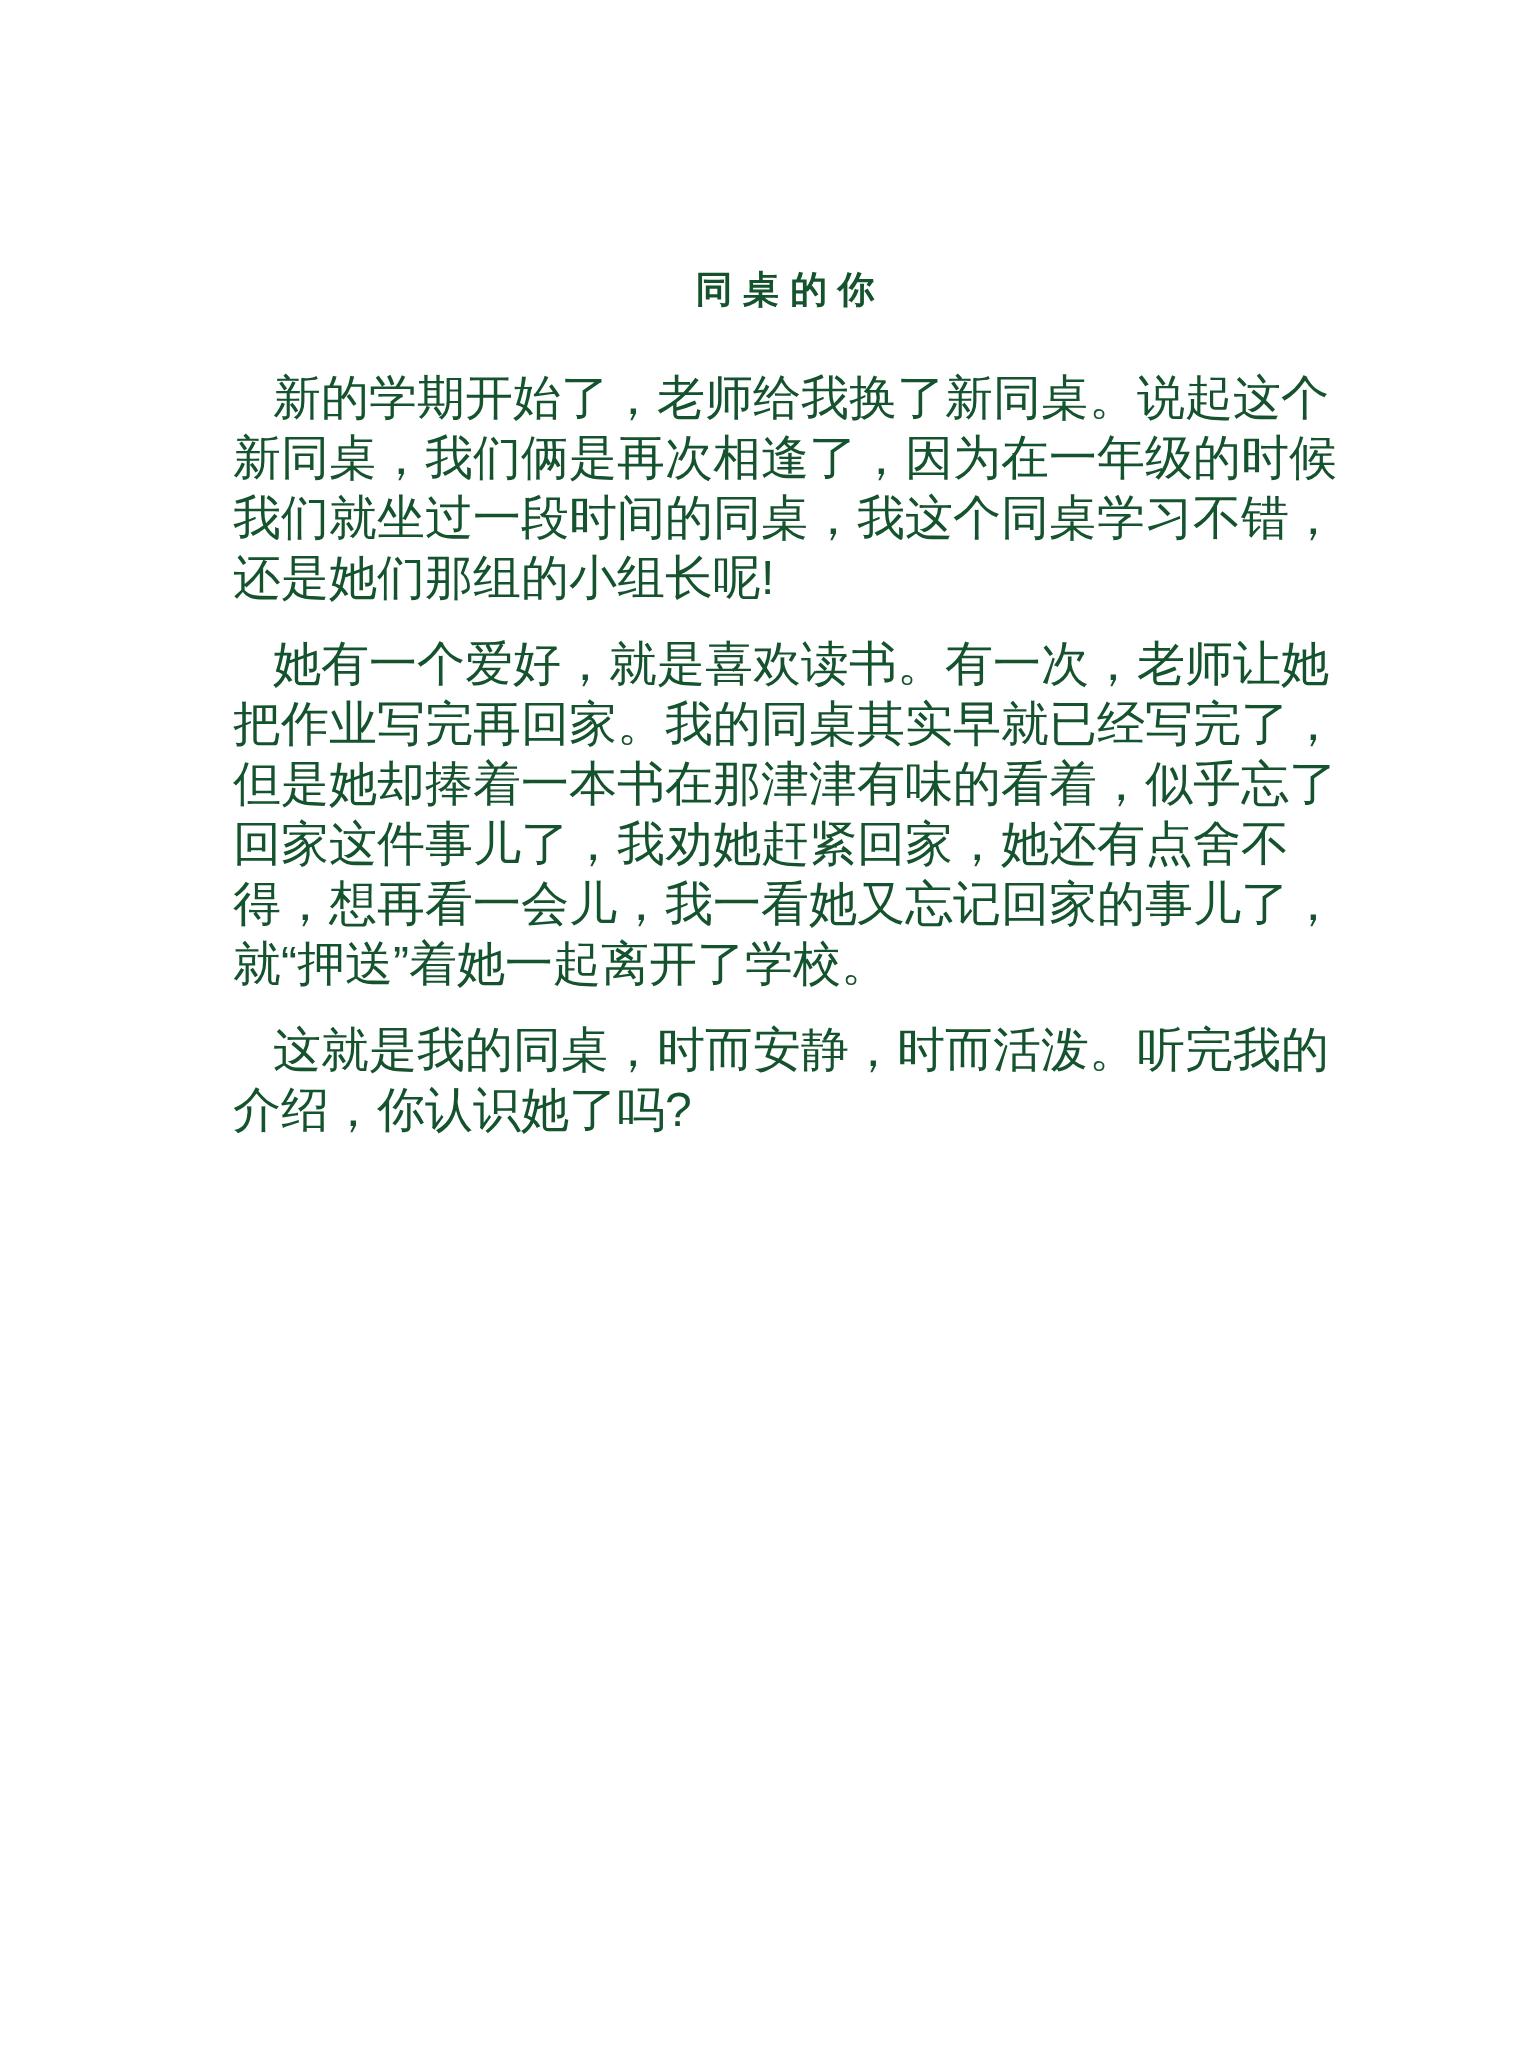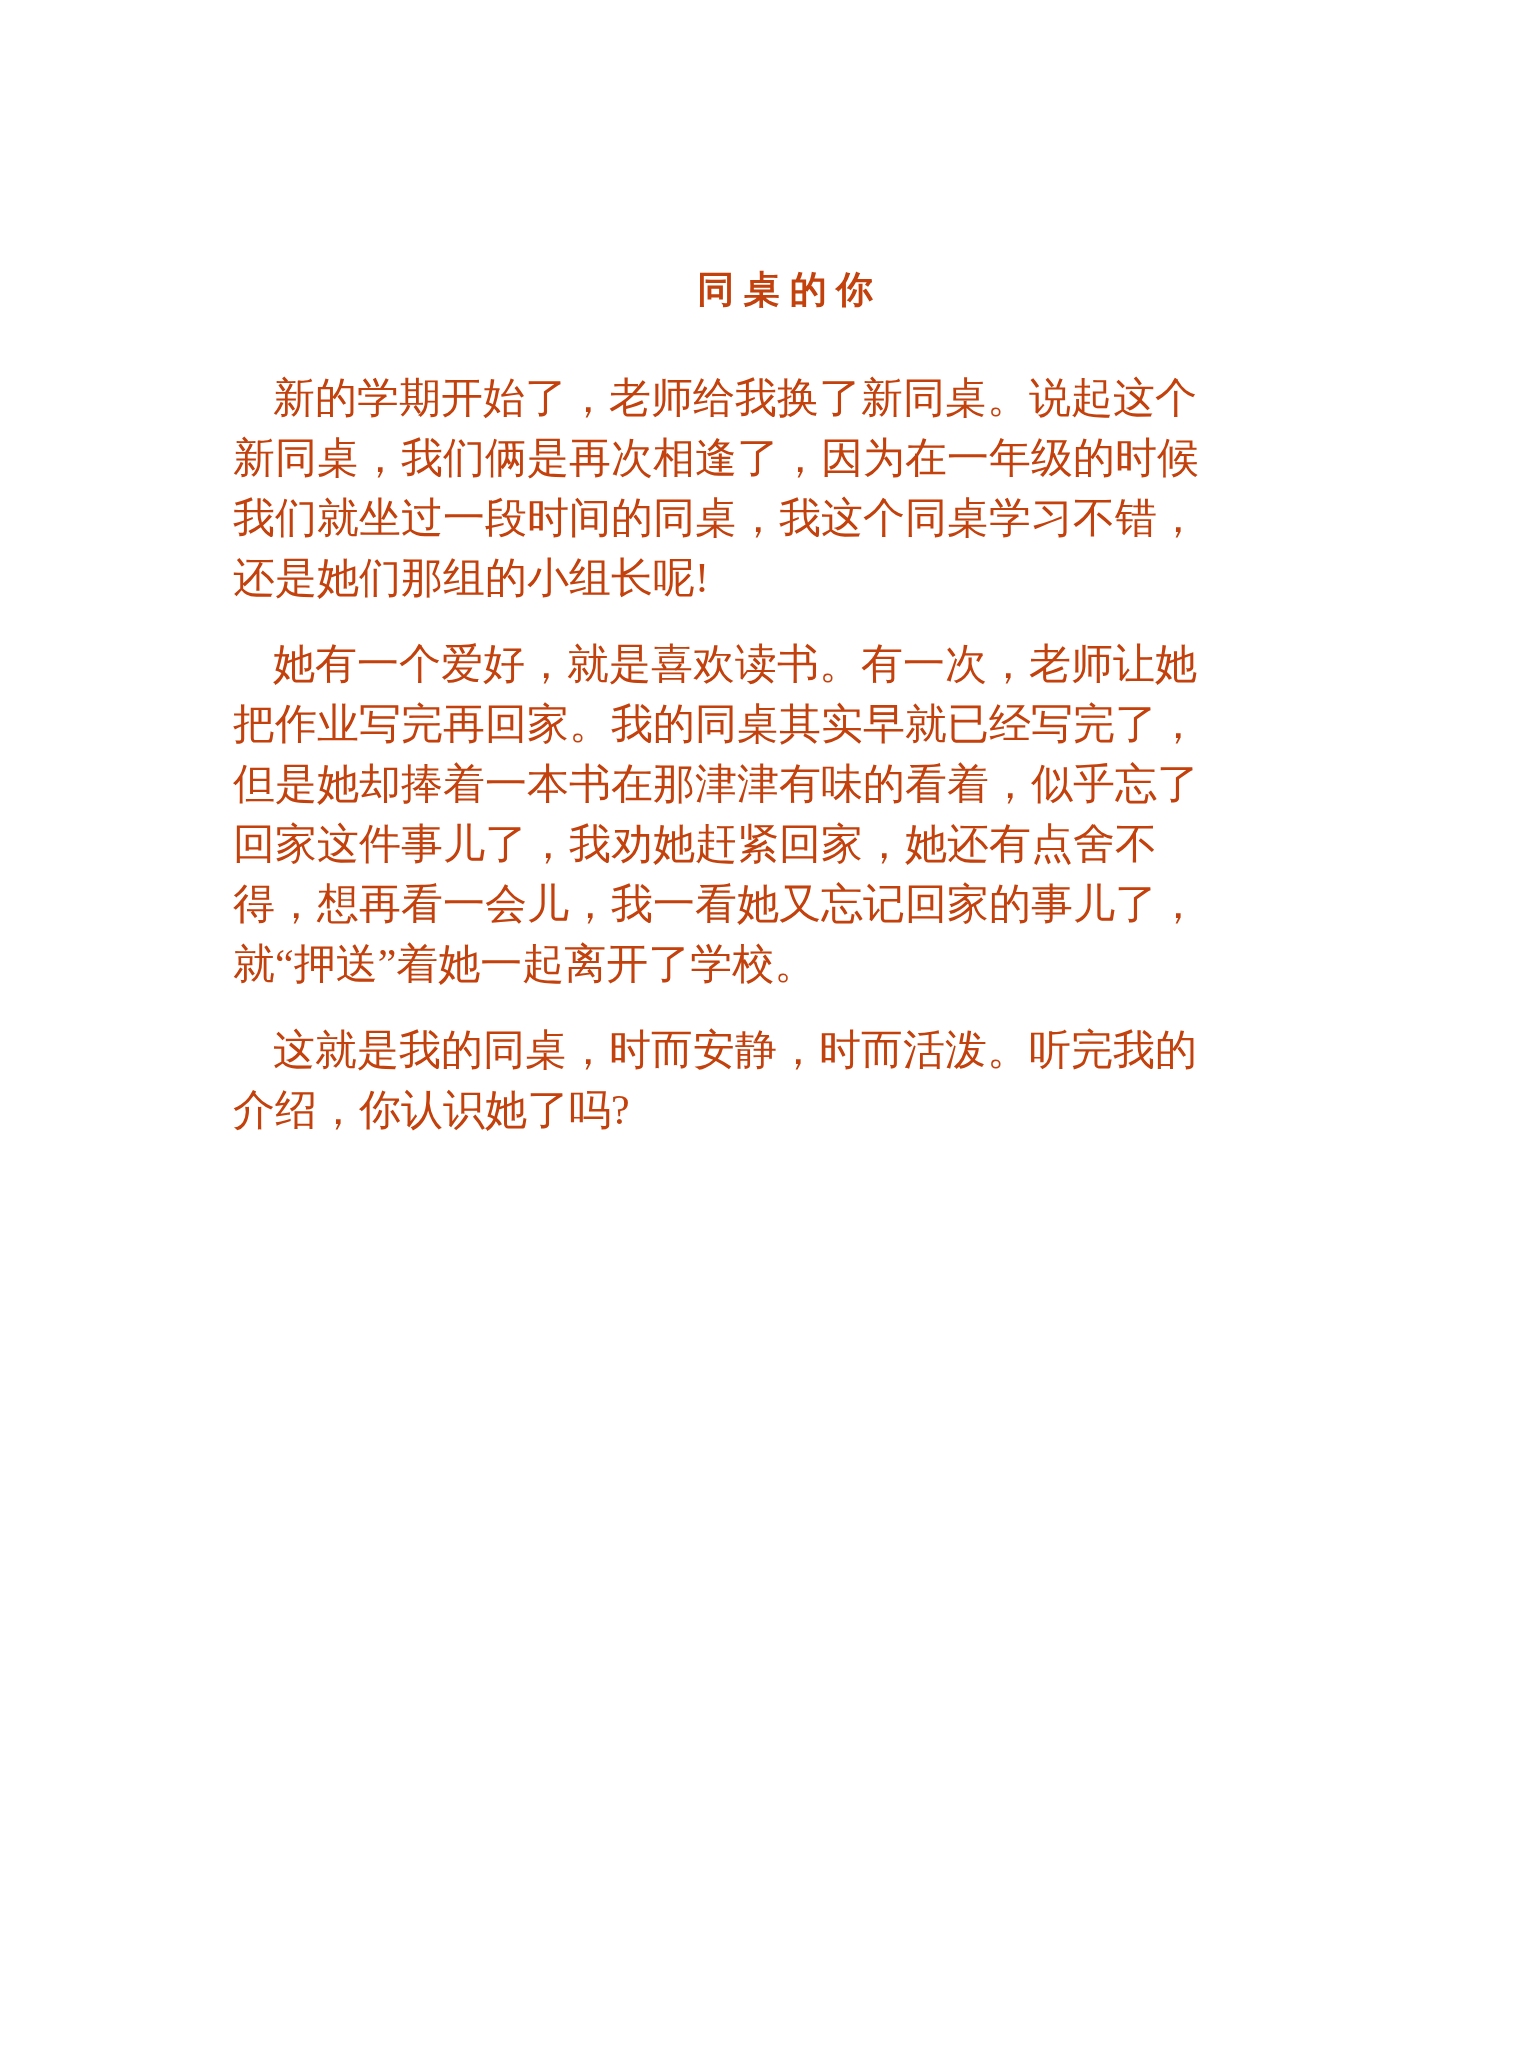--- a/index.html
+++ b/index.html
@@ -5,43 +5,43 @@
   html, body {
     margin: 0;
     padding: 0;
     background: #ffffff;
   }
   .page {
     position: relative;
     width: 1528px;
     height: 2048px;
     background: #ffffff;
-    color: #c2410c;
-    font-family: Liberation Serif, serif;
+    color: #14532d;
+    font-family: Liberation Sans, sans-serif;
     overflow: hidden;
   }
   .content {
     position: absolute;
     top: 0;
     left: 233px;
     width: 1104px;
   }
   .doc-title {
     margin: 0;
     padding-top: 268px;
     margin-bottom: 56px;
     font-size: 37px;
     line-height: 44px;
     font-weight: 700;
     text-align: center;
     white-space: nowrap;
   }
   .para {
     margin: 0 16px 26px 0;
-    font-size: 42px;
+    font-size: 48px;
     line-height: 60px;
     text-indent: 40px;
     white-space: nowrap;
     text-align: left;
   }
 </style>
 </head>
 <body>
 
 <div class="page">

